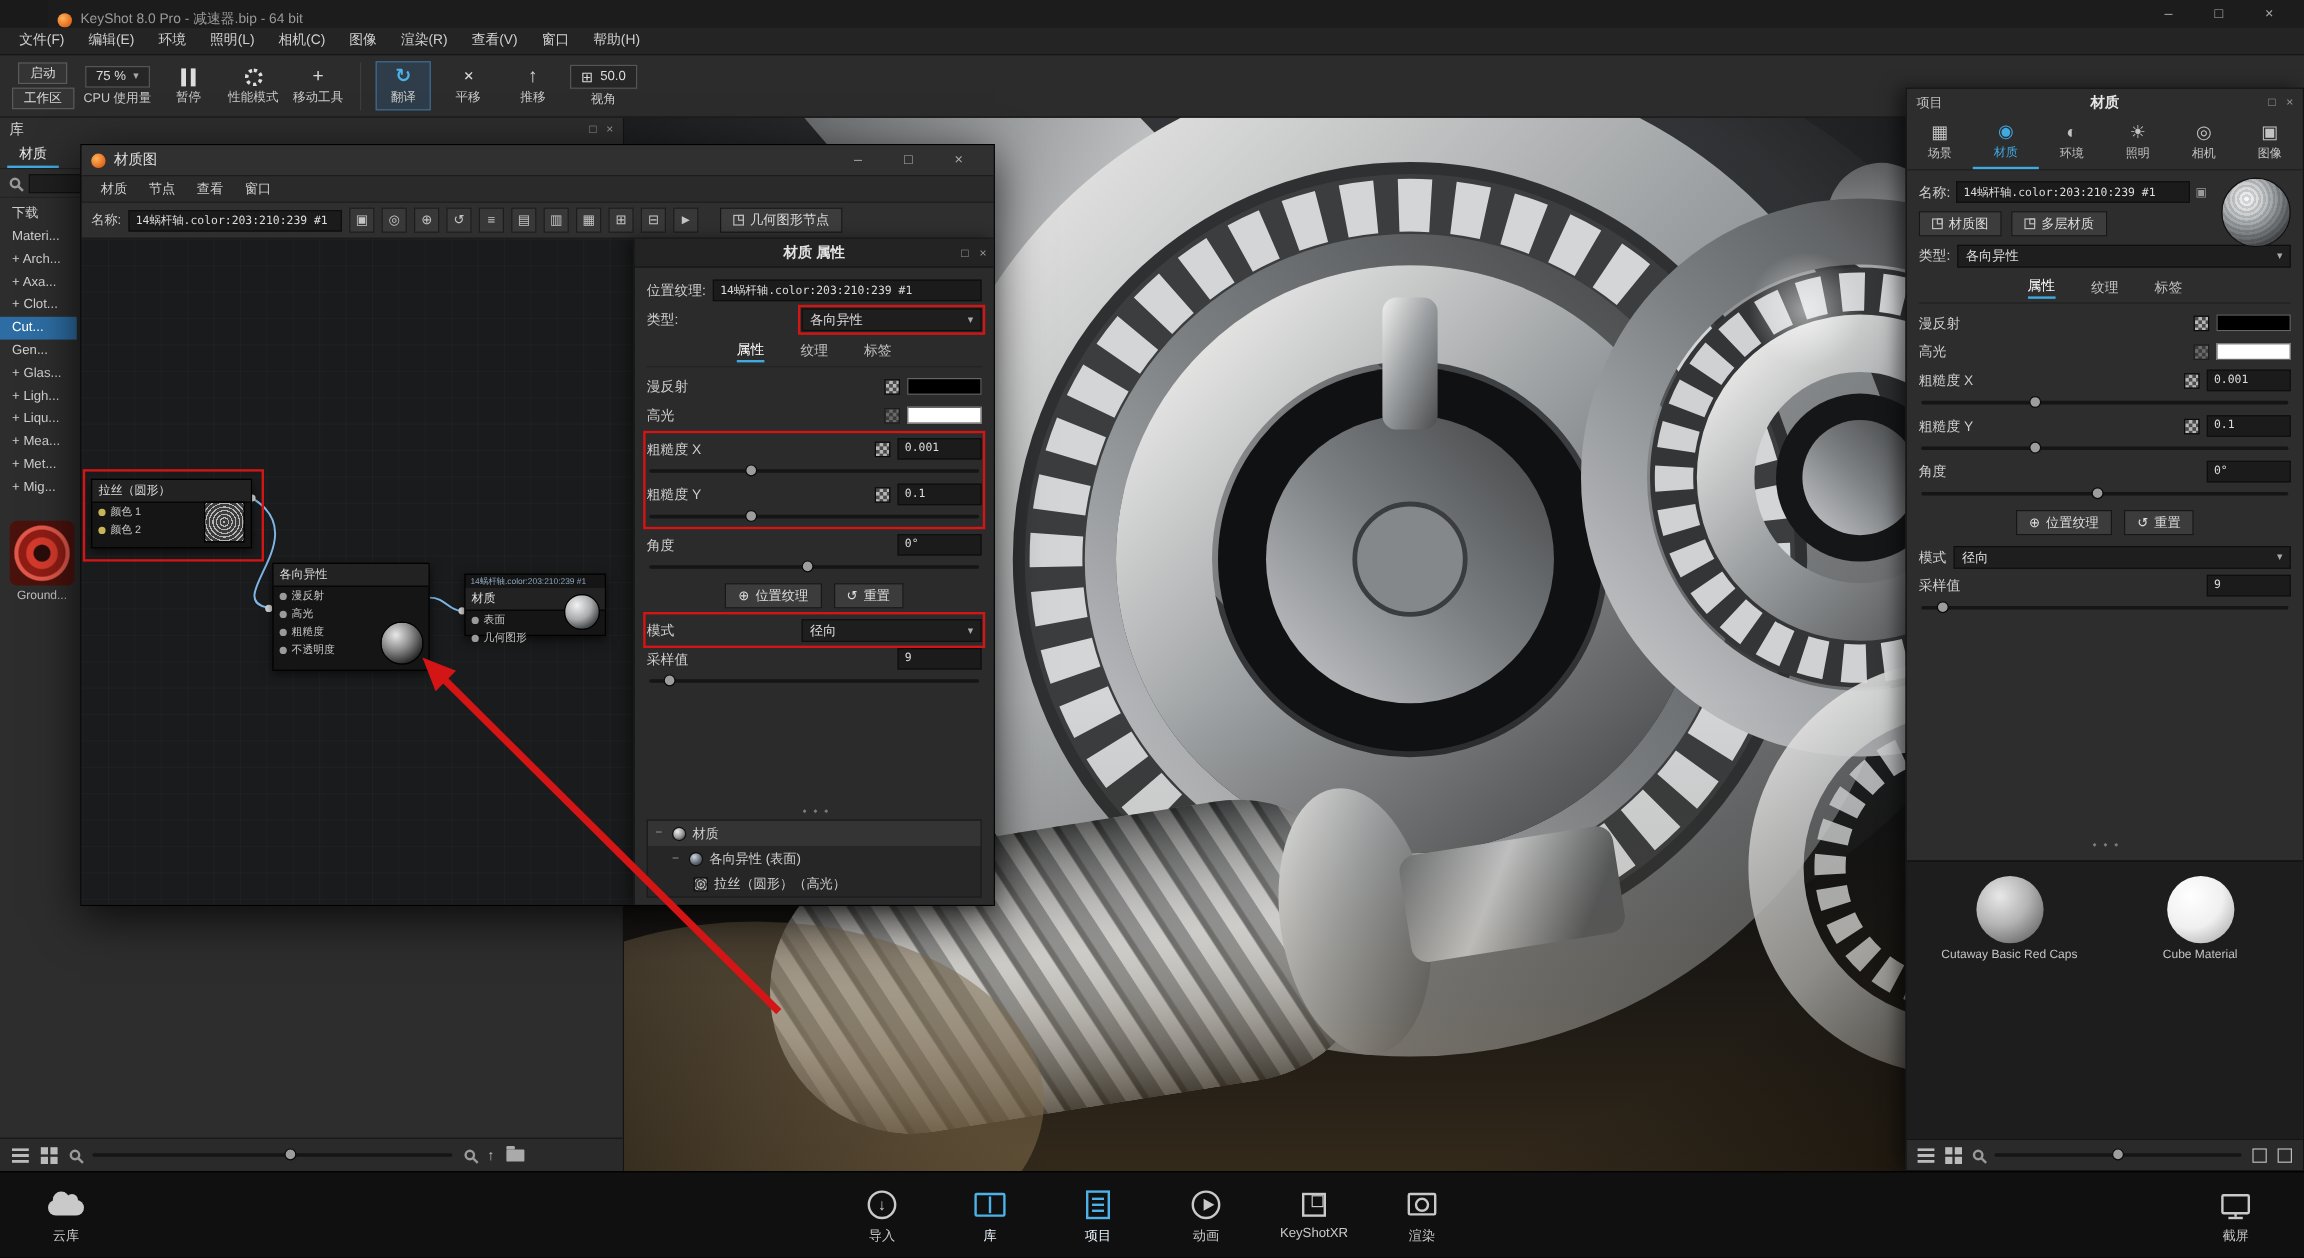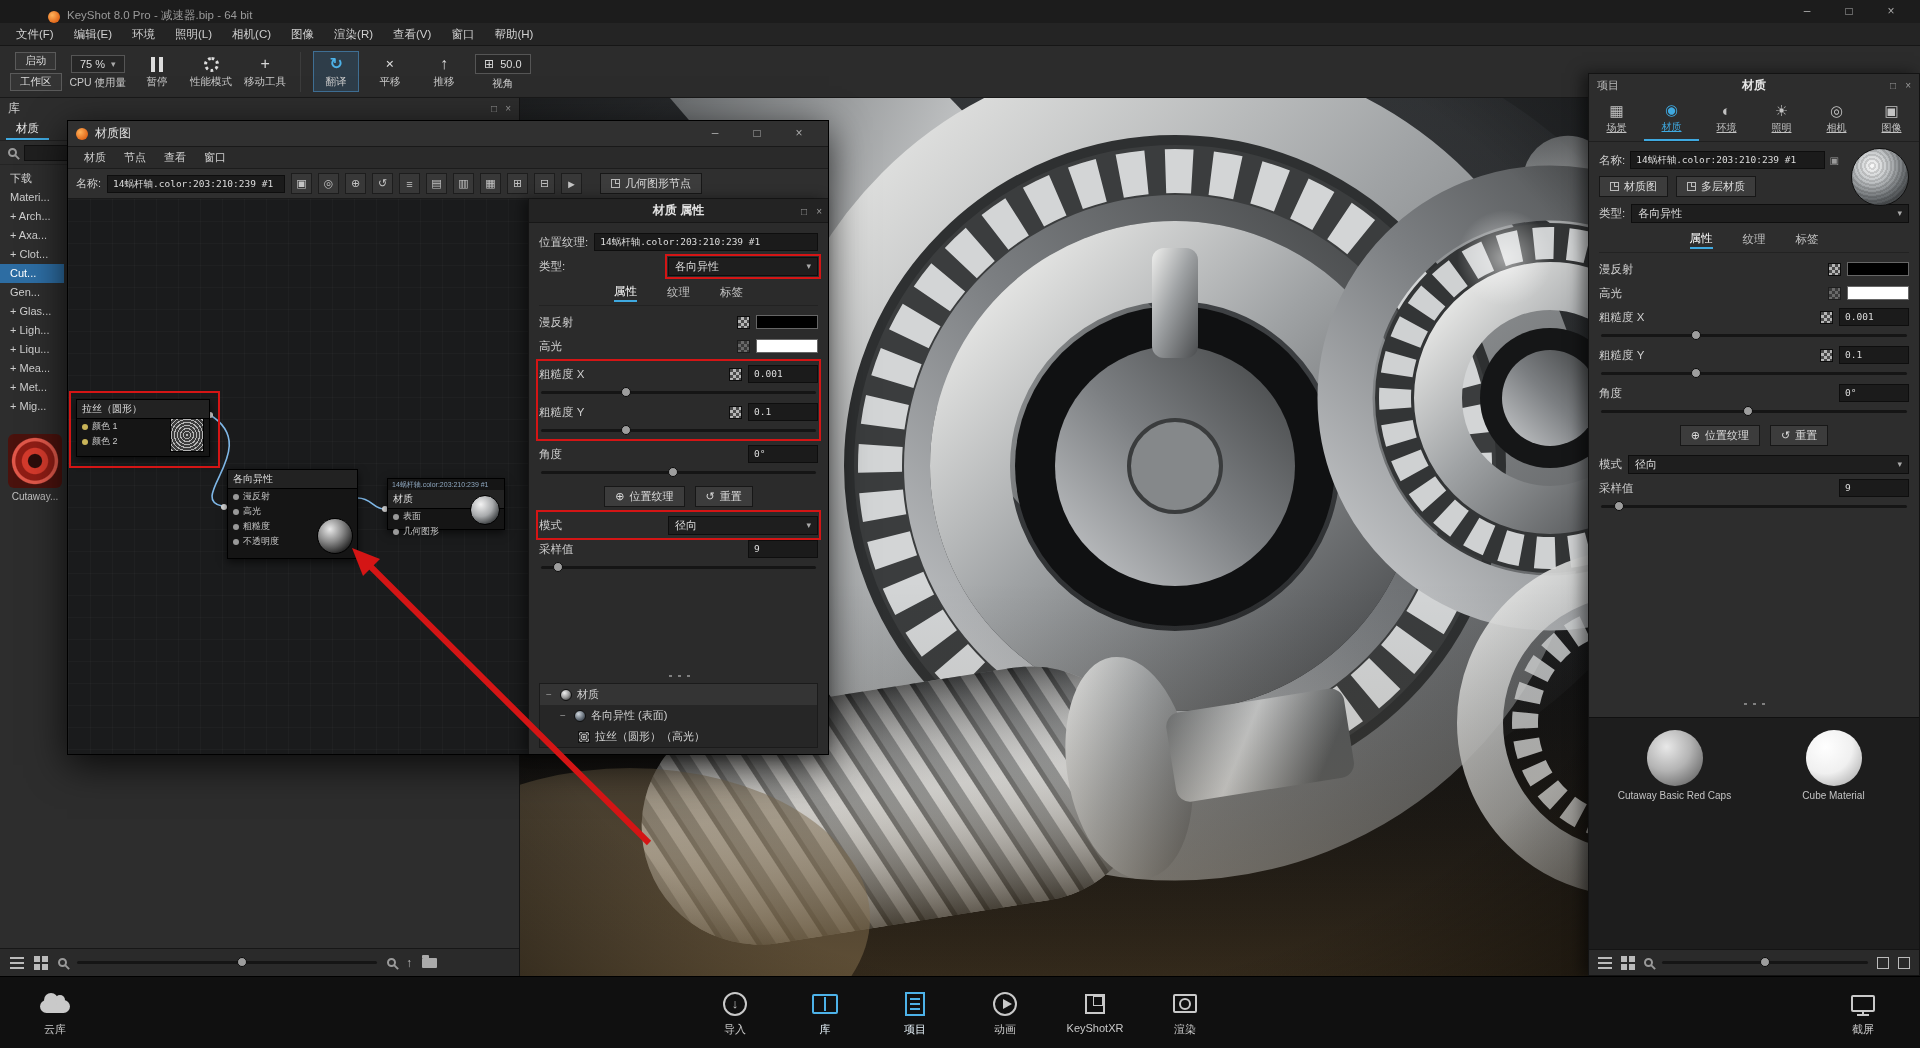--- a/index.html
+++ b/index.html
@@ -156,21 +156,21 @@
   
   .right-panel { position:absolute; left:1588px; top:73px; width:332px; bottom:72px; background:#2d2d2d;
     border:1px solid #131313; z-index:4; display:flex; flex-direction:column; box-shadow:-6px 0 14px rgba(0,0,0,.5); }
   .rp-header { height:22px; display:flex; align-items:center; padding:0 8px; position:relative; flex:none; }
   .rp-header .hl2 { font-size:11px; color:#bdbdbd; }
   .rp-header .ht { position:absolute; left:0; right:0; text-align:center; font-size:12px; font-weight:bold; color:#e6e6e6; }
   .rp-hicons { margin-left:auto; display:flex; gap:9px; position:relative; z-index:1; }
   .rtabs { display:flex; height:46px; border-bottom:1px solid #1f1f1f; flex:none; }
   .rtab { flex:1; display:flex; flex-direction:column; align-items:center; justify-content:center; gap:2px; color:#c2c2c2; }
   .rtab .ri { font-size:15px; line-height:16px; }
-  .rtab .rl { font-size:10px;text-decoration:underline; }
+  .rtab .rl { font-size:10px; }
   .rtab.active { color:#3fa9e0; border-bottom:2px solid #3fa9e0; }
   .rp-body { flex:1; display:flex; flex-direction:column; padding:6px 10px; position:relative; overflow:hidden; }
   .ball-lg { position:absolute; right:10px; top:6px; width:58px; height:58px; border-radius:50%; border:1px solid #111;
     background:repeating-radial-gradient(circle at 36% 30%, rgba(0,0,0,0) 0 2px, rgba(0,0,0,.12) 2px 4px),
       radial-gradient(circle at 36% 30%, #fafafa, #c2c5c7 30%, #6a6e71 62%, #2b2d2f 88%); }
   .rp-name { display:flex; align-items:center; gap:5px; margin-right:70px; min-height:24px; font-size:11.5px; color:#cfcfcf; }
   .rp-btns { display:flex; gap:8px; margin:4px 70px 4px 0; }
   .ic-mini-sq { width:9px; height:9px; border:1px solid #bbb; flex:none; position:relative; }
   .ic-mini-sq::before { content:""; position:absolute; inset:1px; border:1px solid #bbb; transform:translate(2px,-2px); }
   .rp-thumbs { flex:none; height:232px; background:#1d1d1d; border-top:1px solid #101010; padding:12px 6px 0;
@@ -411,21 +411,21 @@
       <li>Gen...</li>
       <li>+ Glas...</li>
       <li>+ Ligh...</li>
       <li>+ Liqu...</li>
       <li>+ Mea...</li>
       <li>+ Met...</li>
       <li>+ Mig...</li>
     </ul>
     <div class="lp-thumb">
       <span class="cutaway-ball"></span>
-      <span class="lp-caption">Cutaway...</span>
+      <span class="lp-caption">Ground...</span>
     </div>
     <div class="lp-bottom">
       <span class="ic-lines"></span>
       <span class="ic-grid2"></span>
       <span class="mag"></span>
       <div class="slider" style="max-width:300px">
         <span class="knob" style="left:55%"></span>
       </div>
       <span class="mag"></span>
       <span class="upgly">↑</span>

